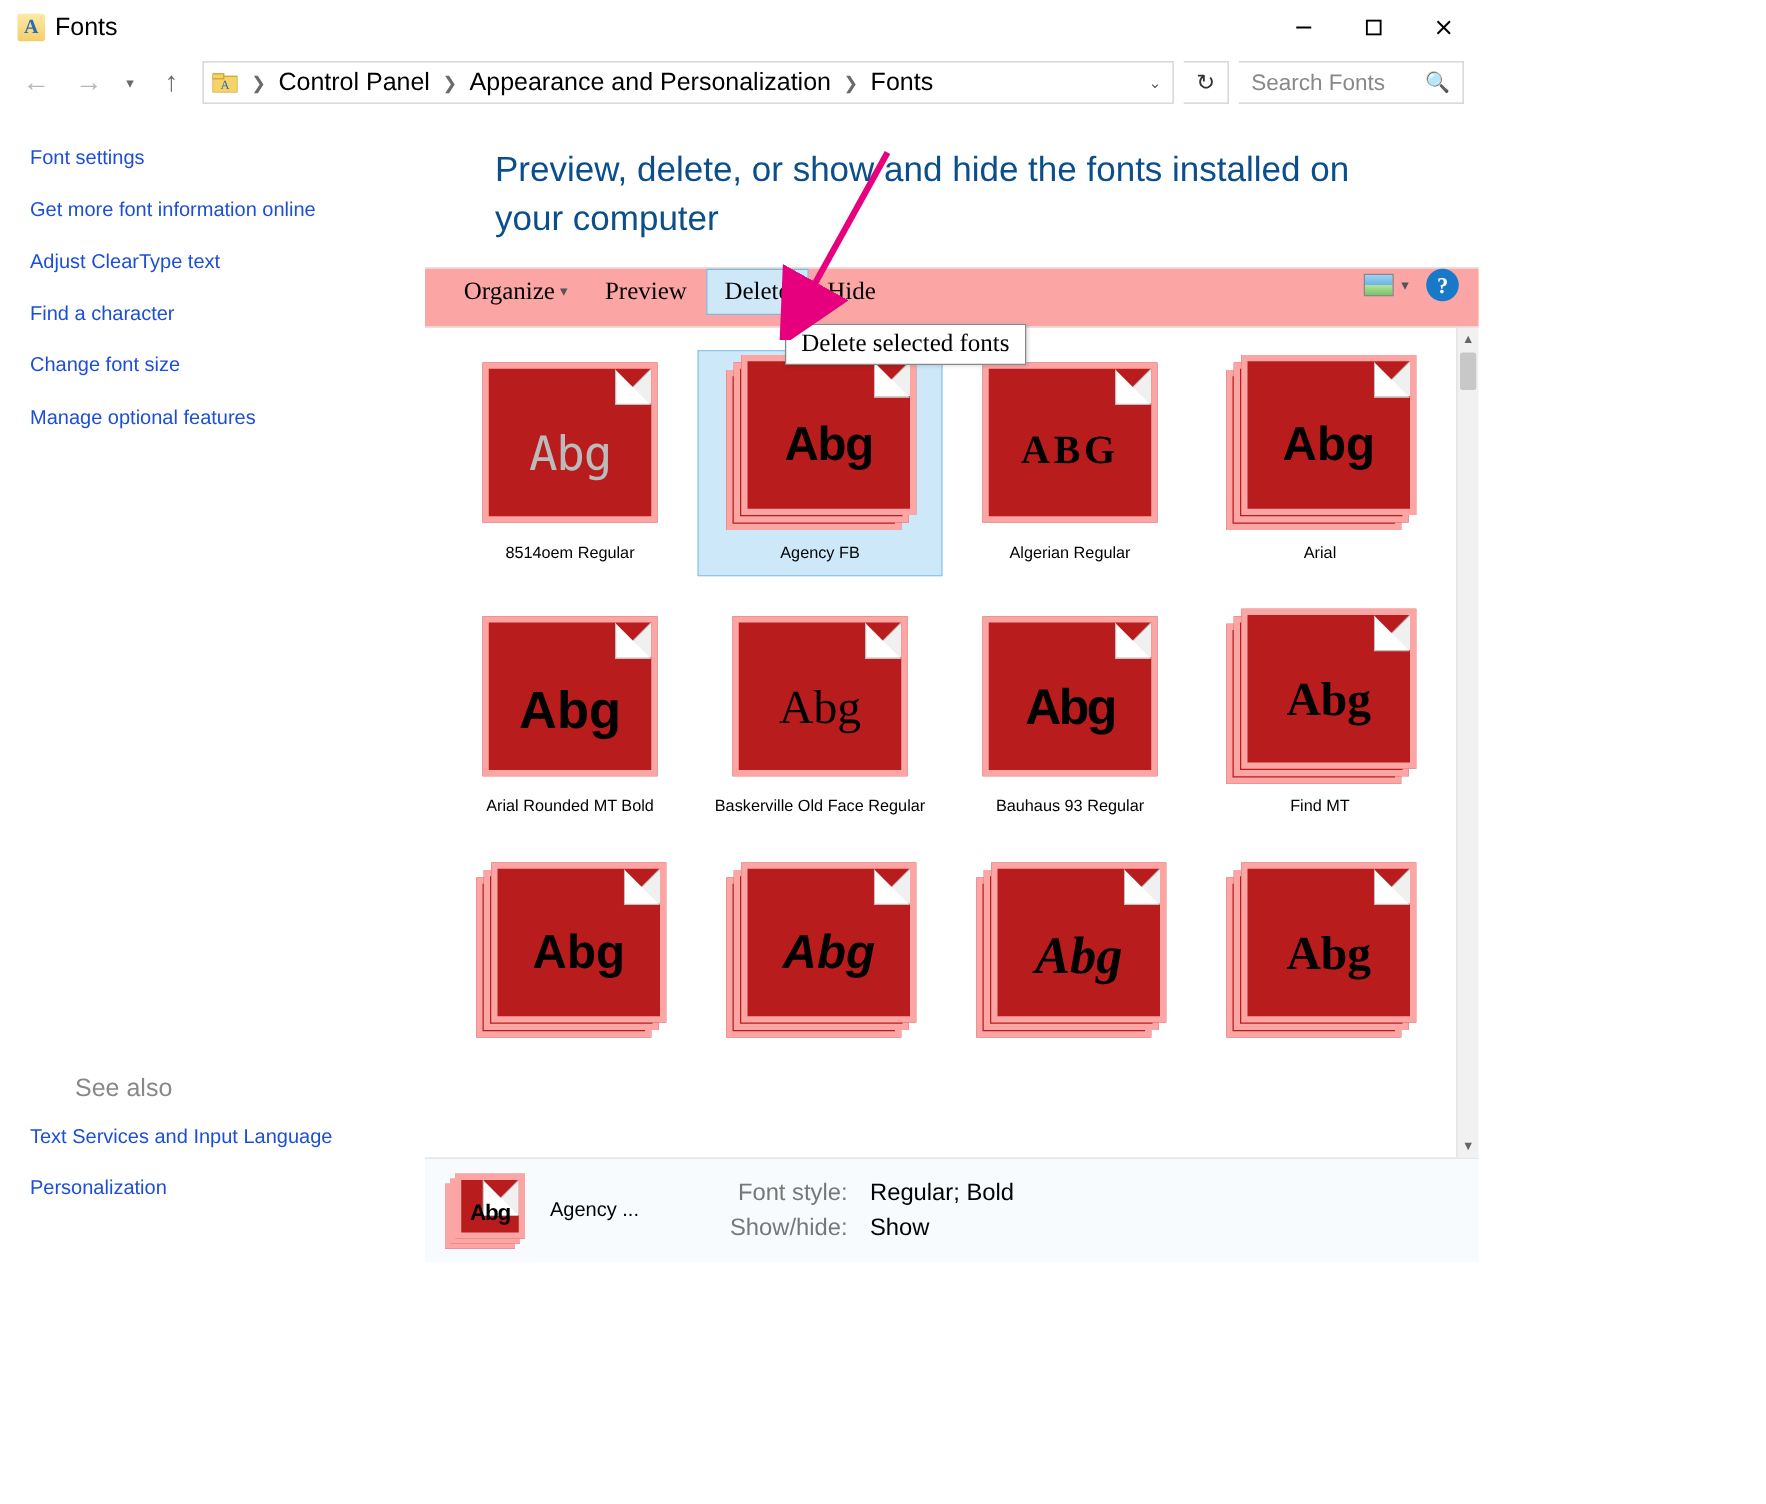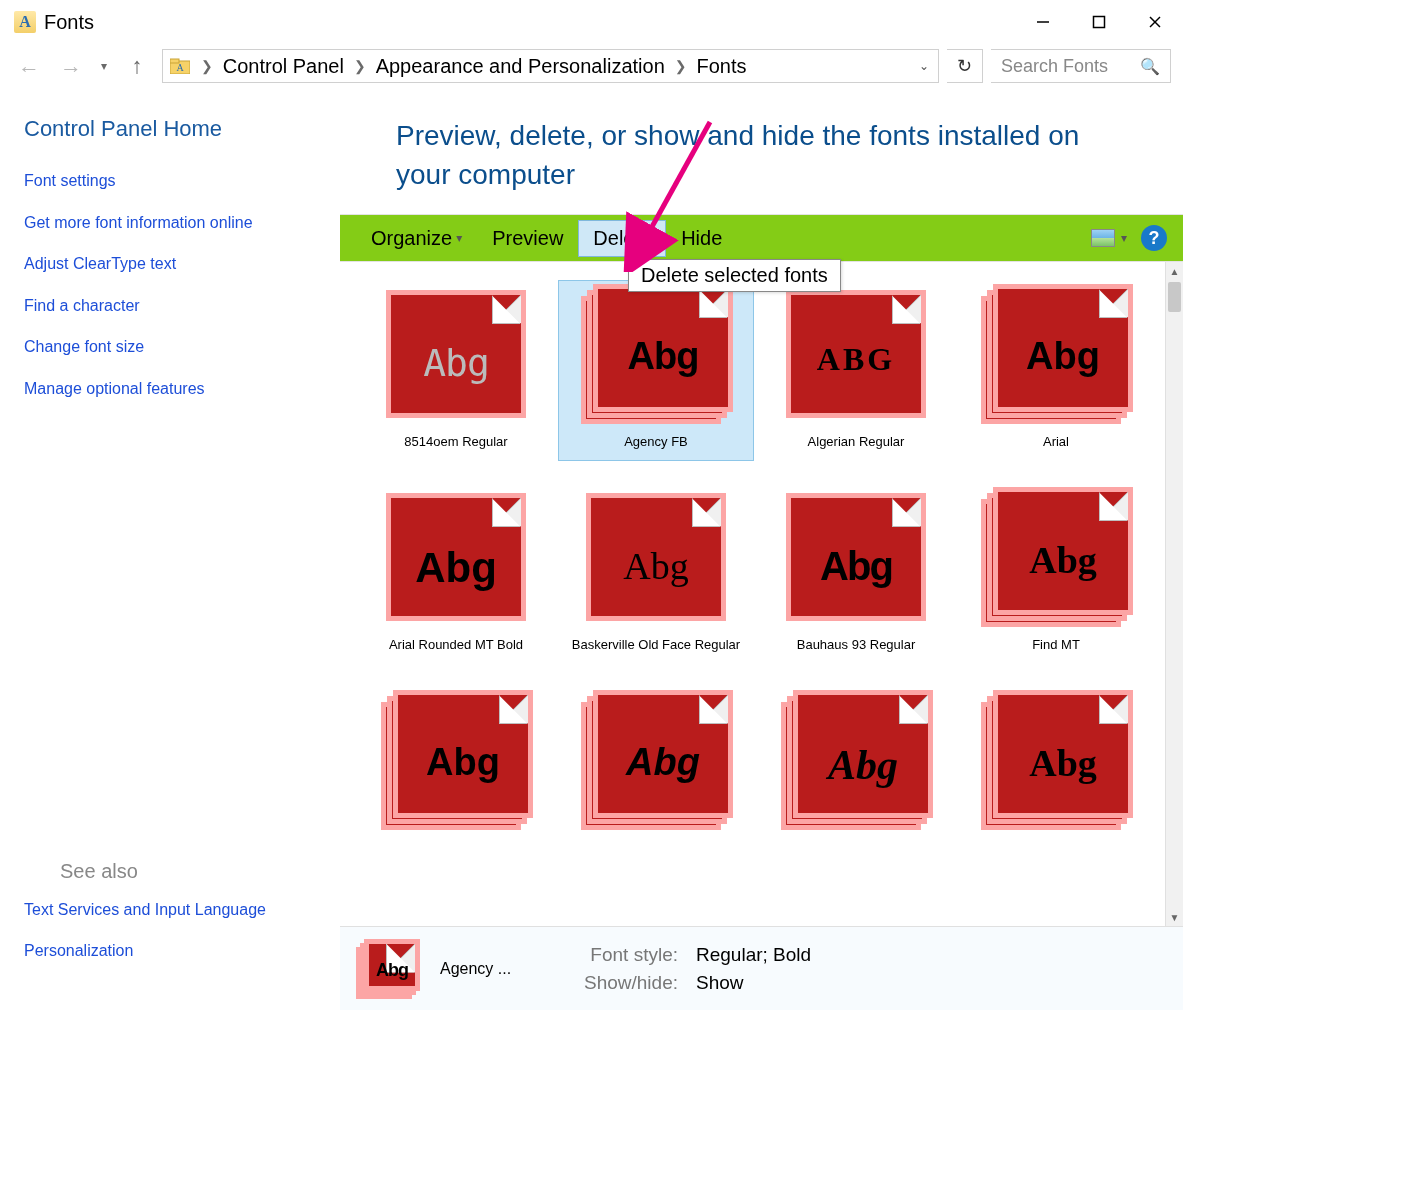--- a/index.html
+++ b/index.html
@@ -30,21 +30,21 @@
 
 .body-area { display: flex; height: calc(100% - 44px - 44px); }
 .sidebar { width: 340px; padding: 28px 24px; display:flex; flex-direction:column; }
 .sidebar a.cphome { color: #1a5aa0; font-size: 22px; text-decoration: none; display:block; margin-bottom: 28px; cursor:pointer;}
 .sidebar a.link { color: #1d4ed8; font-size: 16px; text-decoration: none; display:block; margin-bottom: 20px; line-height: 1.35; cursor:pointer;}
 .sidebar .spacer { flex:1; }
 .sidebar .see-also { color:#888; font-size:20px; margin-bottom: 16px; margin-left: 36px; }
 
 .main { flex:1; display:flex; flex-direction:column; min-width: 0; }
 .page-title { color: #0b4e8c; font-size: 28px; font-weight: 400; padding: 28px 56px 20px 56px; line-height: 1.4; }
-.toolbar { height: 48px; background: #84cc16; border-top: 1px solid #e3e3e3; border-bottom: 1px solid #e3e3e3; display:flex; align-items:center; padding: 0 16px; font-size: 20px; position: relative; }
+.toolbar { height: 48px; background: #fca5a5; border-top: 1px solid #e3e3e3; border-bottom: 1px solid #e3e3e3; display:flex; align-items:flex-start; padding: 0 16px; font-size: 20px; position: relative; font-family: Liberation Serif, serif; }
 .tb-btn { padding: 6px 14px; background: transparent; border: 1px solid transparent; cursor:pointer; font-size: 20px; font-family: inherit; display:inline-flex; align-items:center; gap:4px;}
 .tb-btn.hover { background: #cfe8f7; border: 1px solid #7fb8dc; }
 .tb-right { margin-left:auto; display:flex; align-items:center; gap: 14px; }
 .view-icon { width:24px; height:18px; background: linear-gradient(#9ed2f5,#6cb4e6 50%, #b5e29a 50%, #7bc468); border:1px solid #888; }
 .help-icon { width:26px;height:26px; border-radius:50%; background:#1979c9; color:#fff; display:flex;align-items:center;justify-content:center; font-weight:bold; font-size:18px;}
 
 .tooltip { position: absolute; background:#fff; border:1px solid #888; padding: 4px 12px; font-size: 20px; white-space: nowrap; z-index: 50; box-shadow: 1px 1px 3px rgba(0,0,0,.15);}
 
 .grid-wrap { flex:1; position:relative; overflow:hidden; }
 .grid { padding: 18px 18px 0 18px; display:grid; grid-template-columns: repeat(4, 196px); gap: 22px 4px; }
@@ -150,21 +150,20 @@
   <button class="refresh-btn">↻</button>
   <div class="searchbox">
     <span class="ph">Search Fonts</span>
     <span class="mag">🔍</span>
   </div>
 </div>
 
 <div class="body-area">
 
   <div class="sidebar">
-    <a class="cphome">Control Panel Home</a>
     <a class="link">Font settings</a>
     <a class="link">Get more font information online</a>
     <a class="link">Adjust ClearType text</a>
     <a class="link">Find a character</a>
     <a class="link">Change font size</a>
     <a class="link">Manage optional features</a>
     <div class="spacer"></div>
     <div class="see-also">See also</div>
     <a class="link">Text Services and Input Language</a>
     <a class="link">Personalization</a>

